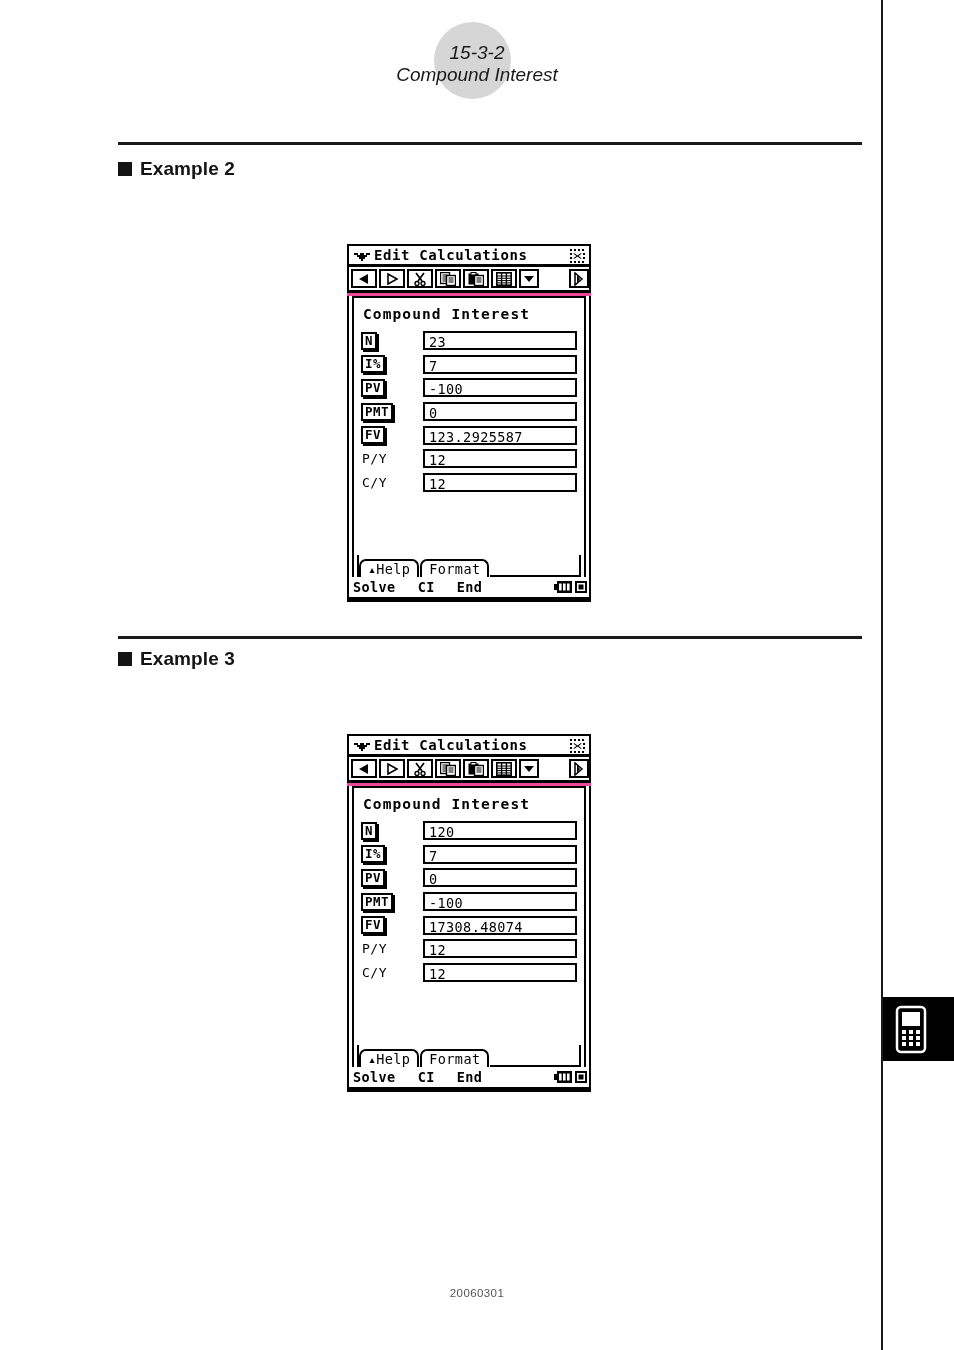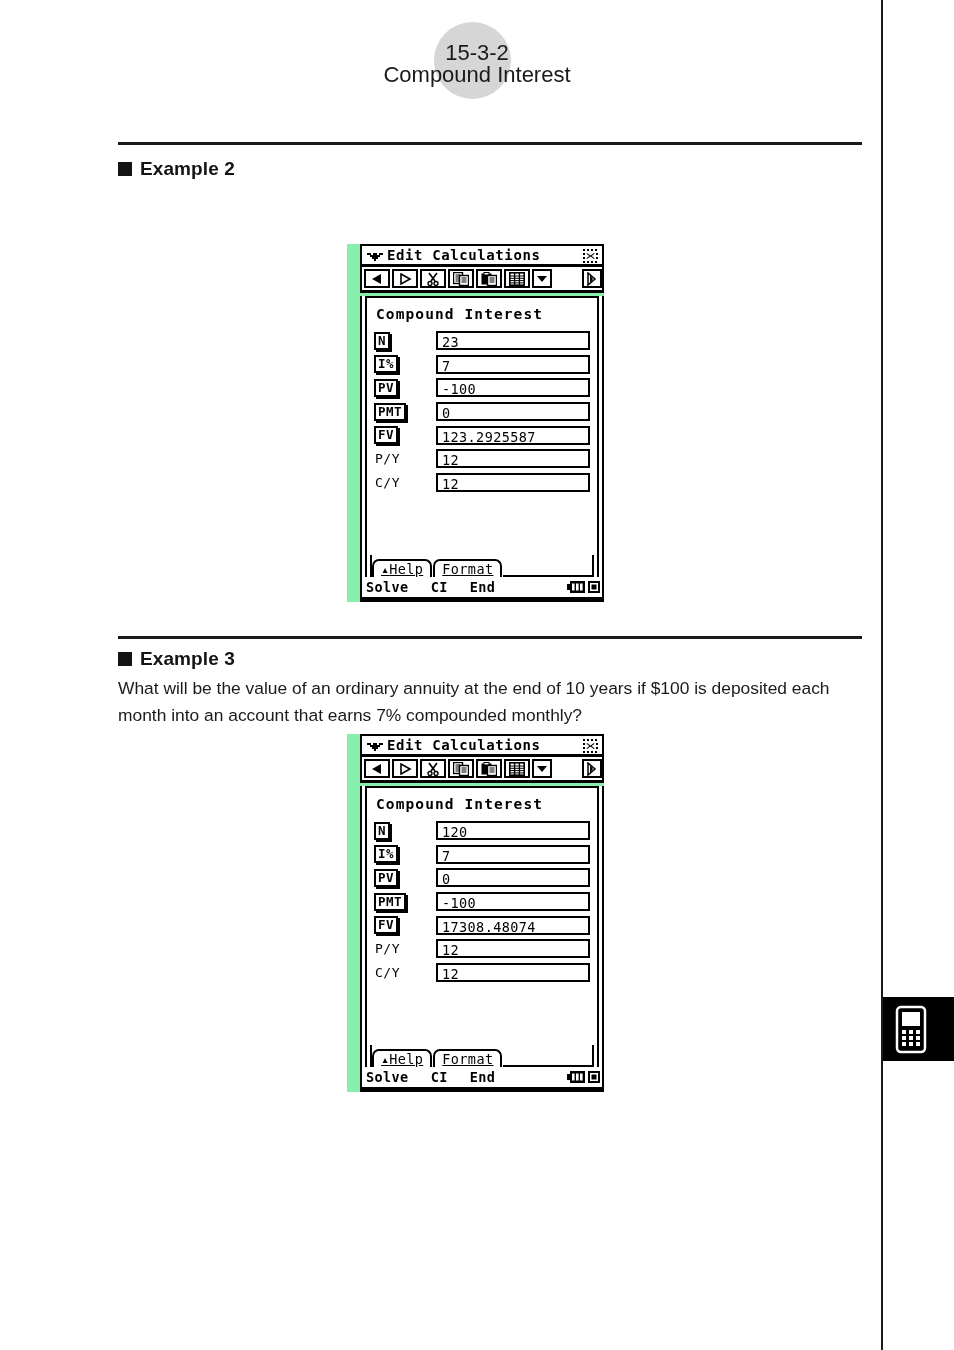--- a/index.html
+++ b/index.html
@@ -31,21 +31,22 @@
     background: #d6d6d6;
     z-index: 0;
   }
   .header-text {
     position: absolute;
     left: 0;
     top: 42px;
     width: 954px;
     text-align: center;
     z-index: 1;
-    font-size: 22px;
+    font-style: italic;
+    font-size: 19px;
     line-height: 22px;
     color: #1a1a1a;
   }
   .header-text .hdr-line { display: block; }
 
   
   .hrule {
     position: absolute;
     left: 118px;
     width: 744px;
@@ -93,24 +94,23 @@
   .eh2 { top: 158px; }
   .eb2 { top: 185px; }
   .eh3 { top: 648px; }
   .eb3 { top: 675px; }
 
   
   .calc {
     position: absolute;
     left: 347px;
     width: 244px;
-    background: #86efac;
+    background: #ec4899;
     font-family: "DejaVu Sans Mono", monospace;
     color: #000;
-    padding-left: 13px;
   }
   .calc.c1 { top: 244px; }
   .calc.c2 { top: 734px; }
 
   
   .titlebar {
     position: relative;
     height: 18px;
     border: 2px solid #000;
     border-bottom-width: 3px;
@@ -252,21 +252,20 @@
     border-bottom: none;
     border-radius: 7px 7px 0 0;
     padding: 0 7px;
     font-size: 13.5px;
     line-height: 17px;
     letter-spacing: 0.4px;
     background: #fff;
     margin-right: 1px;
     white-space: nowrap;
     box-sizing: border-box;
-    text-decoration: underline;
   }
   .tab .uparrow { letter-spacing: 0; }
   .tabfill {
     flex: 1 1 auto;
     height: 2px;
     background: #000;
   }
 
   
   .statusbar {
@@ -474,21 +473,20 @@
             <rect x="3.5" y="3.5" width="5" height="5" fill="#000"></rect>
           </svg>
         </span>
       </div>
     </div>
   </div>
 
   <div class="example-head eh3">
     <span class="sq"></span><span>Example 3</span>
   </div>
-  <div class="example-body eb3">What will be the value of an ordinary annuity at the end of 10 years if $100 is deposited each month into an account that earns 7% compounded monthly?</div>
 
   <div class="calc c2">
 
     <div class="titlebar">
       <span class="tb-menu-icon">
         <svg width="16" height="13" viewBox="0 0 16 13">
           <path d="M0 2 L4 2 L4 4 L6 4 L6 2 L10 2 L10 4 L12 4 L12 2 L16 2 L16 4 L13 4 L13 6 L11 6 L11 8 L9 8 L9 10 L7 10 L7 8 L5 8 L5 6 L3 6 L3 4 L0 4 Z" fill="#000"></path>
         </svg>
       </span>
       <span class="tb-title">Edit Calculations</span>
@@ -644,14 +642,15 @@
         <rect x="7" y="31" width="4" height="4"></rect>
           <rect x="14" y="31" width="4" height="4"></rect>
           <rect x="21" y="31" width="4" height="4"></rect>
         <rect x="7" y="37" width="4" height="4"></rect>
           <rect x="14" y="37" width="4" height="4"></rect>
           <rect x="21" y="37" width="4" height="4"></rect>
       </g>
     </svg>
   </div>
 
+  <div class="footer">20060301</div>
 
 </div>
 
 </body></html>

